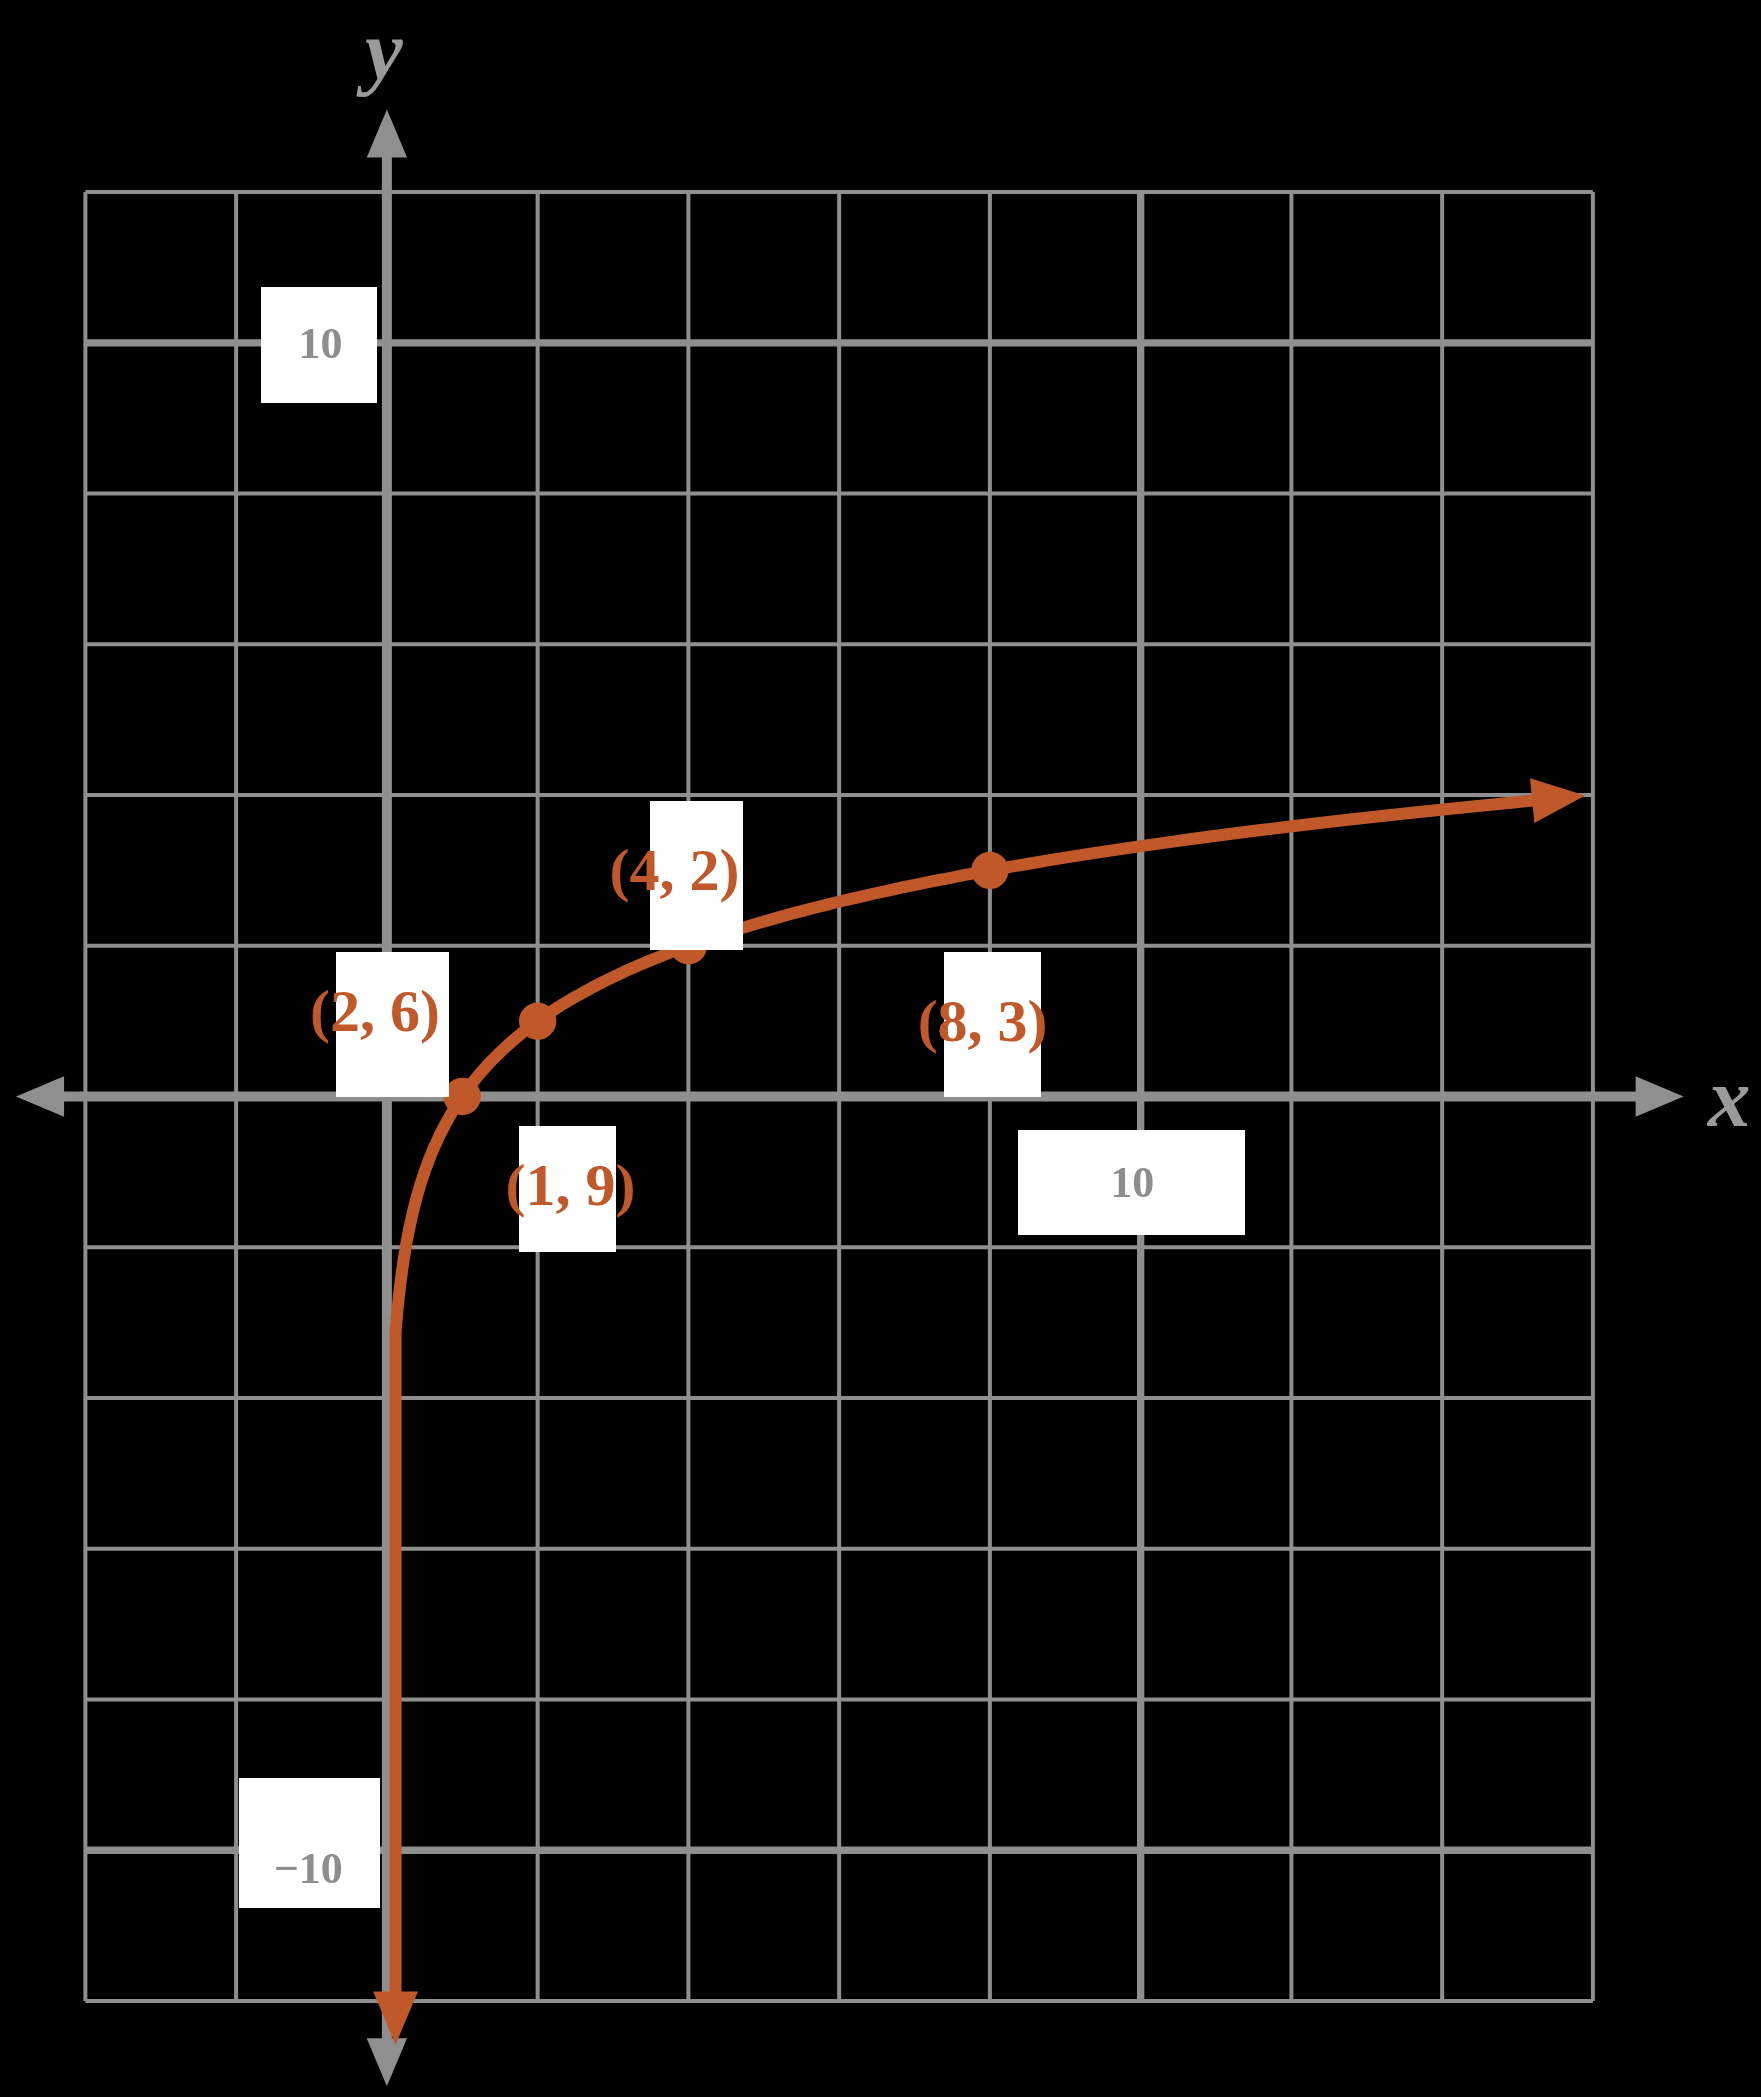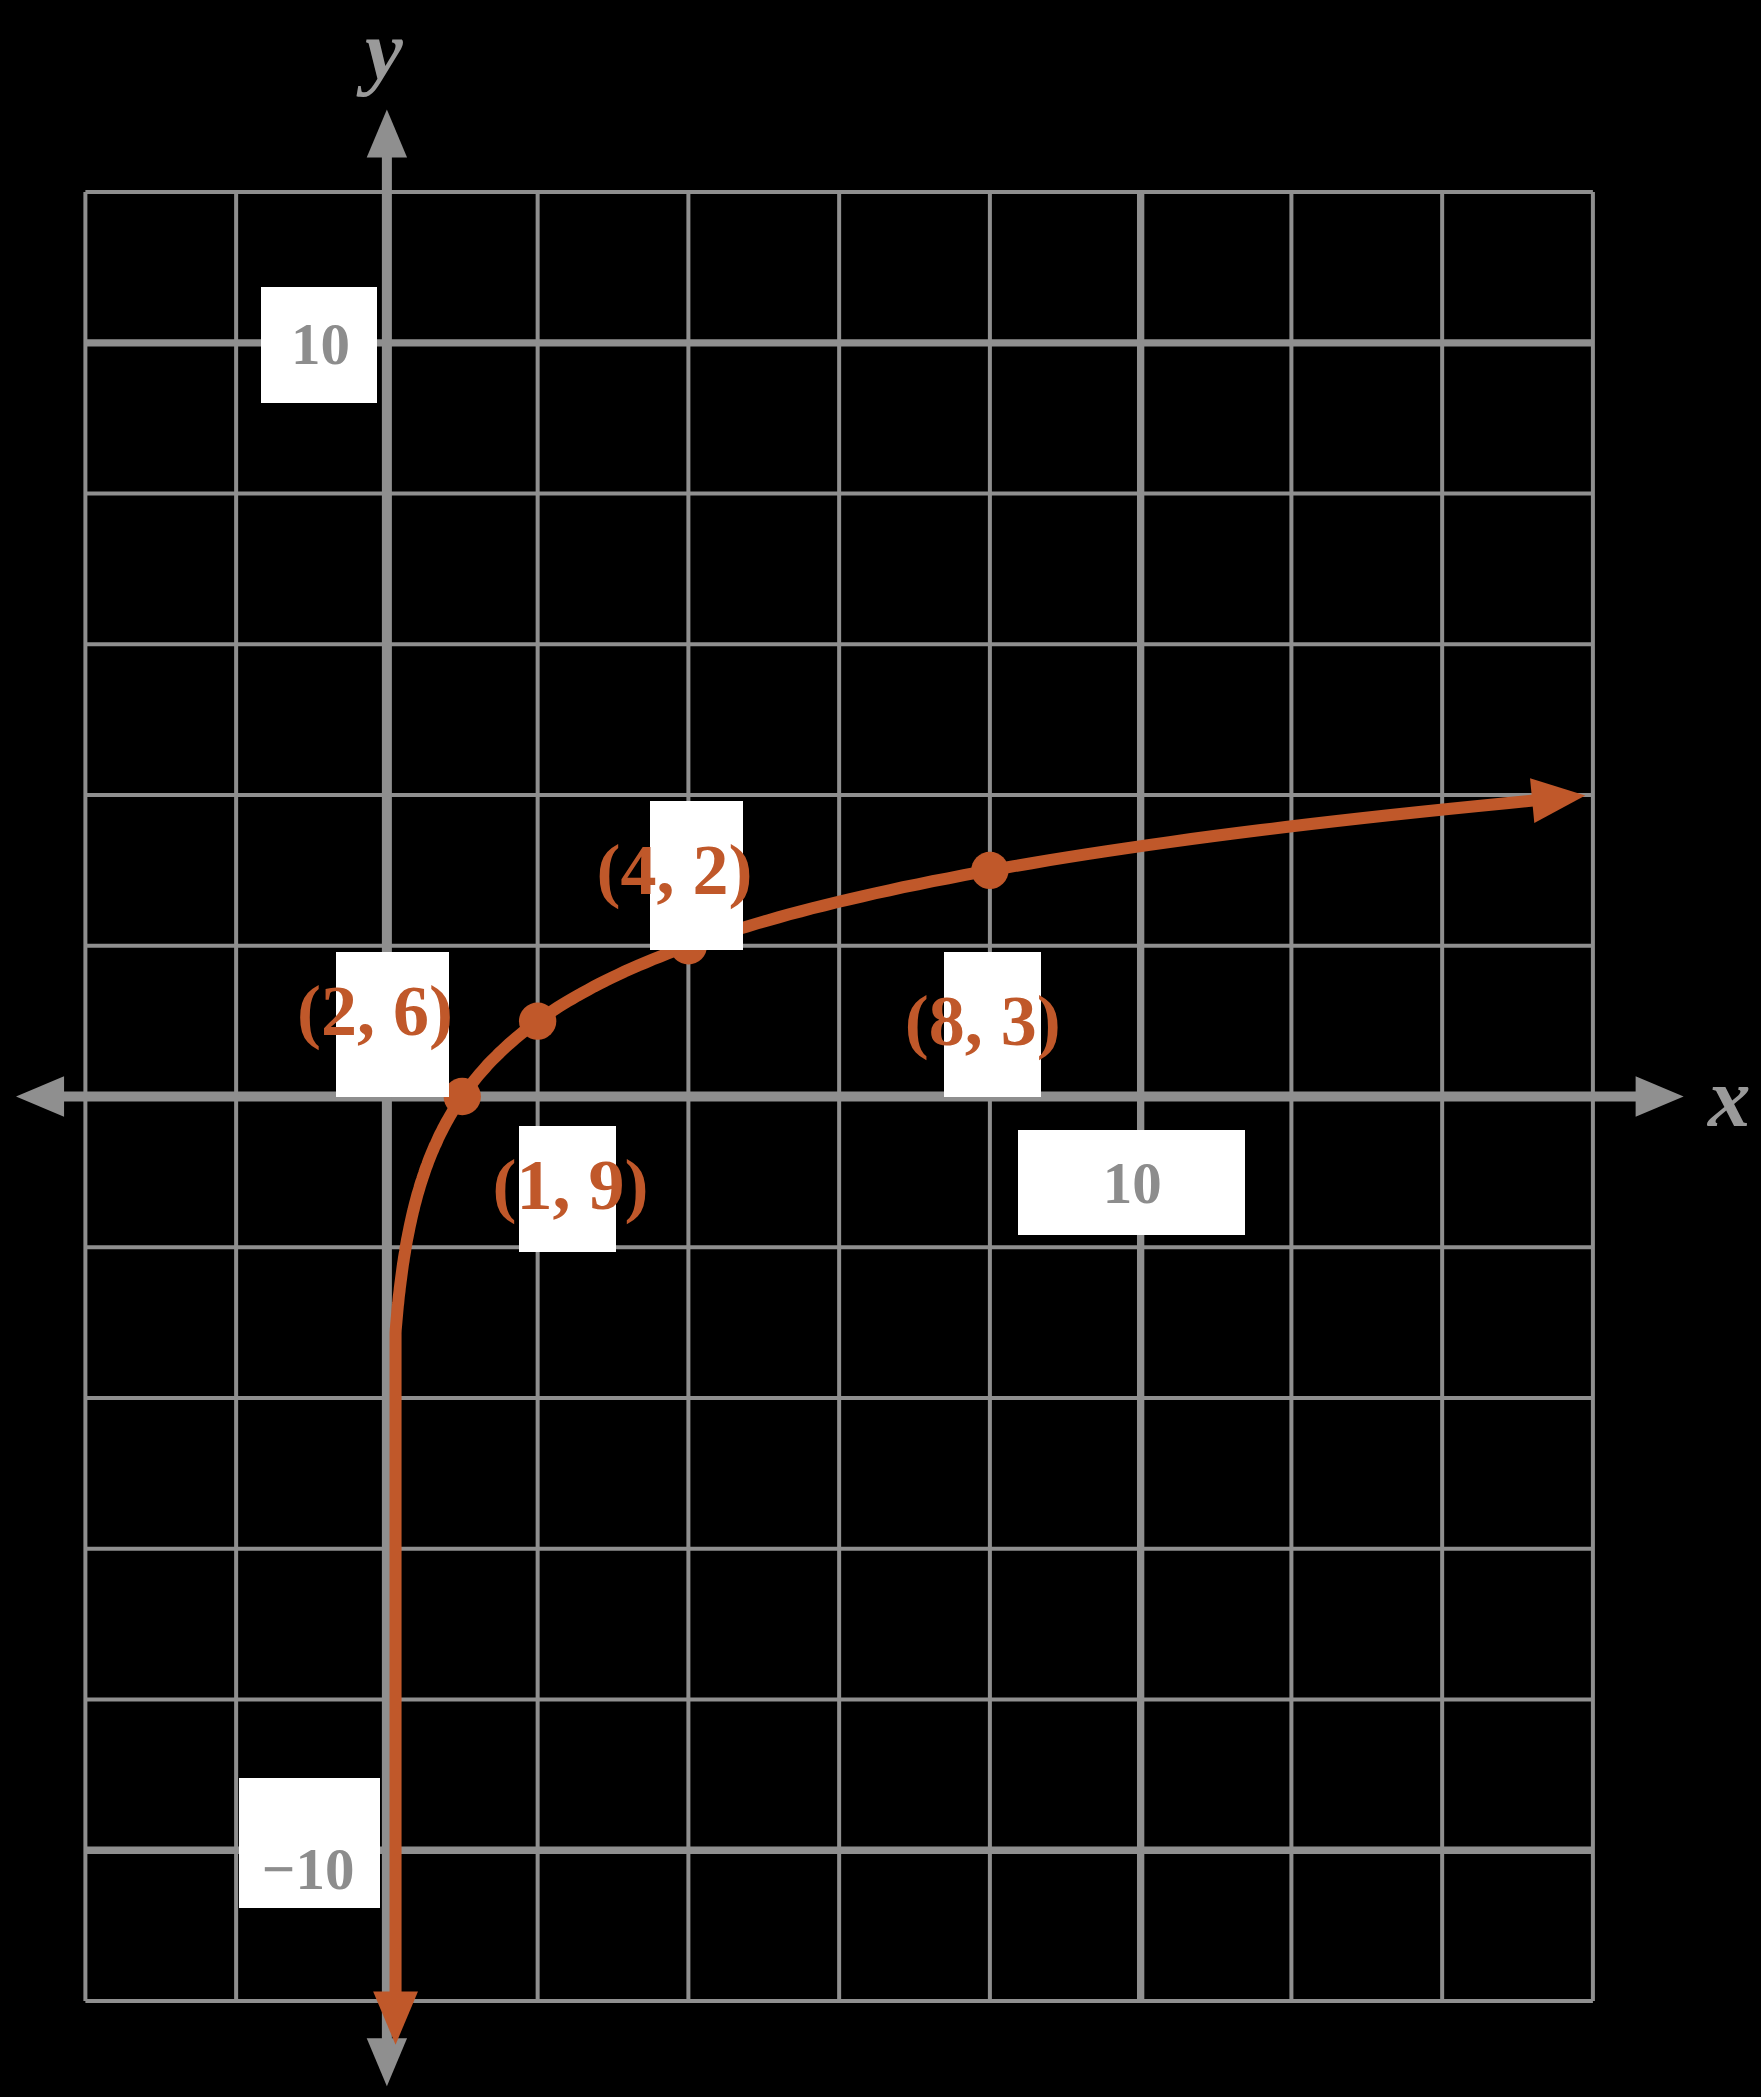--- a/index.html
+++ b/index.html
@@ -28,25 +28,25 @@
   }
   .lbl {
     position: absolute;
     transform: translate(-50%, -50%);
     white-space: nowrap;
     font-weight: bold;
     line-height: 1;
   }
   .point-lbl {
     color: var(--curve, #c0582a);
-    font-size: 72px;
+    font-size: 60px;
   }
   .tick-lbl {
     color: var(--tick, #8d8d8d);
-    font-size: 59px;
+    font-size: 44px;
   }
   .axis-lbl {
     color: var(--axislbl, #9a9a9a);
     font-size: 85px;
     font-style: italic;
   }
   
   .bd-y10   { left: 14.8%; top: 13.7%; width: 6.6%;  height: 5.5%; }
   .bd-x10   { left: 57.8%; top: 53.9%; width: 12.9%; height: 5.0%; }
   .bd-yn10  { left: 13.6%; top: 84.8%; width: 8.0%;  height: 6.2%; }

